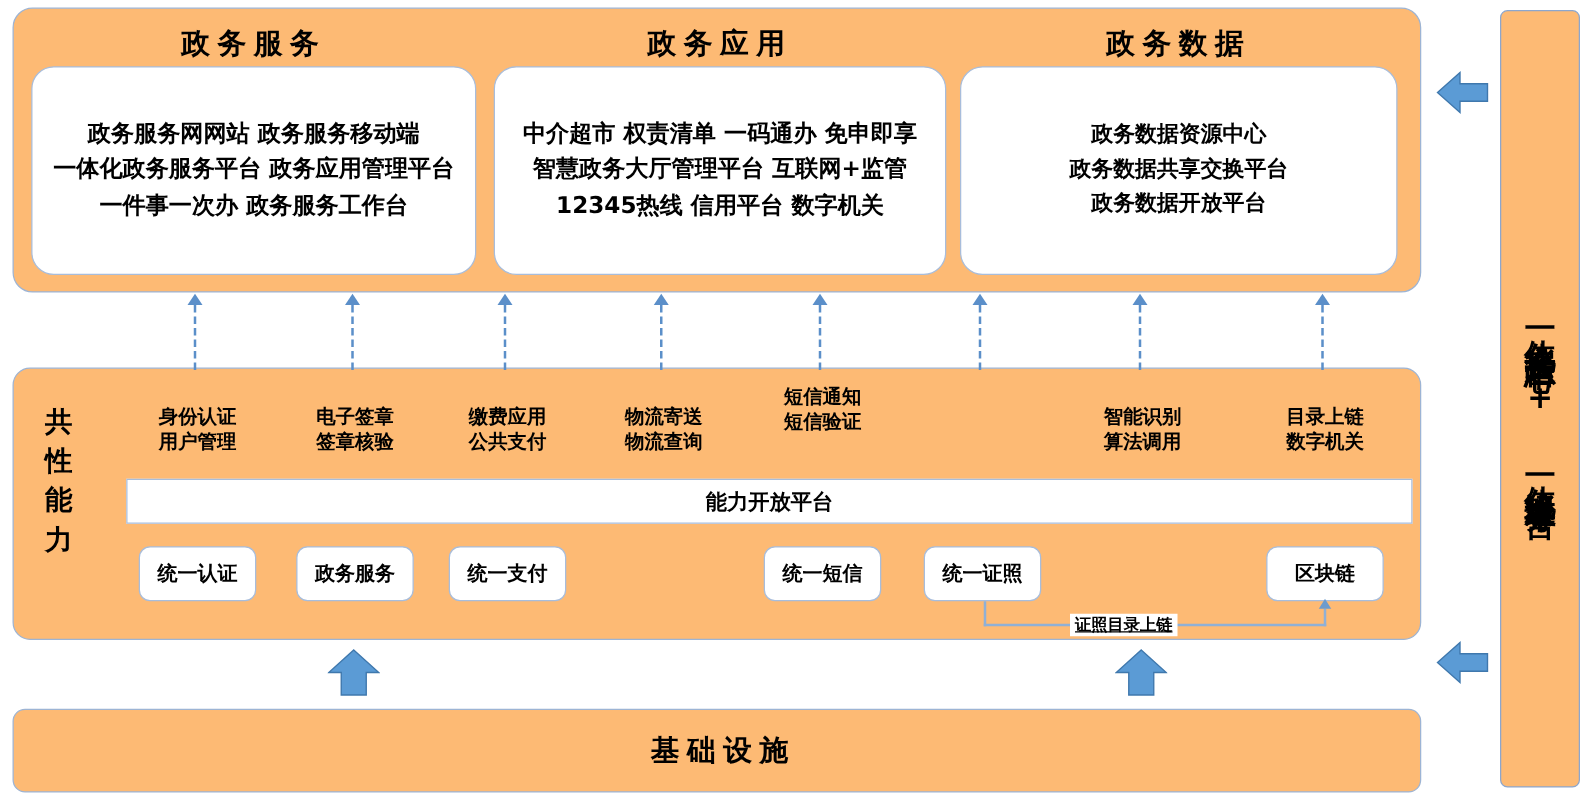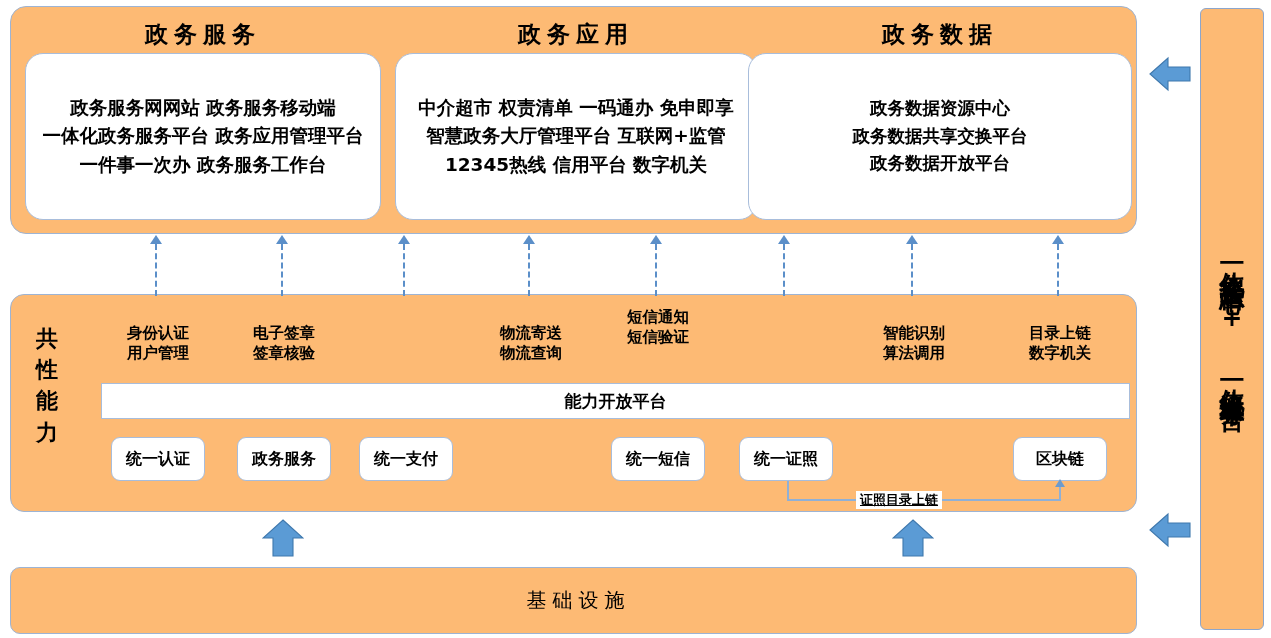--- a/index.html
+++ b/index.html
@@ -206,22 +206,22 @@
     left: 6px;
     top: 563px;
     width: 1127px;
     height: 67px;
     border-radius: 10px;
     display: flex;
     align-items: center;
     justify-content: center;
   }
   #infra-bar .txt {
-    font-size: 20px;
-    font-weight: normal;
+    font-size: 23px;
+    font-weight: bold;
     letter-spacing: 6px;
   }
 
   
   .up-arrow {
     position: absolute;
     width: 42px;
     height: 40px;
     z-index: 7;
   }
@@ -281,21 +281,21 @@
 
       <div class="section-col" style="left:384px; width:362px;">
         <div class="section-title">政务应用</div>
         <div class="section-inner">
           <div class="line">中介超市 权责清单 一码通办 免申即享</div>
           <div class="line">智慧政务大厅管理平台 互联网+监管</div>
           <div class="line">12345热线 信用平台 数字机关</div>
         </div>
       </div>
 
-      <div class="section-col" style="left:737px; width:384px;">
+      <div class="section-col" style="left:757px; width:350px;">
         <div class="section-title">政务数据</div>
         <div class="section-inner four">
           <div class="line">政务数据资源中心</div>
           <div class="line">政务数据共享交换平台</div>
           <div class="line">政务数据开放平台</div>
         </div>
       </div>
     </div>
 
     <div class="dasharrow" style="left:146px; top:231px;"></div>
@@ -331,20 +331,24 @@
         <span>力</span>
       </div>
 
       <div class="cap-dual-label" style="left:97px; top:28px; width:100px;">
         <span>身份认证</span>
         <span>用户管理</span>
       </div>
       <div class="cap-dual-label" style="left:223px; top:28px; width:100px;">
         <span>电子签章</span>
         <span>签章核验</span>
+      </div>
+      <div class="cap-dual-label" style="left:345px; top:28px; width:100px;">
+        <span>缴费应用</span>
+        <span>公共支付</span>
       </div>
       <div class="cap-dual-label" style="left:470px; top:28px; width:100px;">
         <span>物流寄送</span>
         <span>物流查询</span>
       </div>
       <div class="cap-dual-label" style="left:597px; top:12px; width:100px;">
         <span>短信通知</span>
         <span>短信验证</span>
       </div>
       <div class="cap-dual-label" style="left:853px; top:28px; width:100px;">

